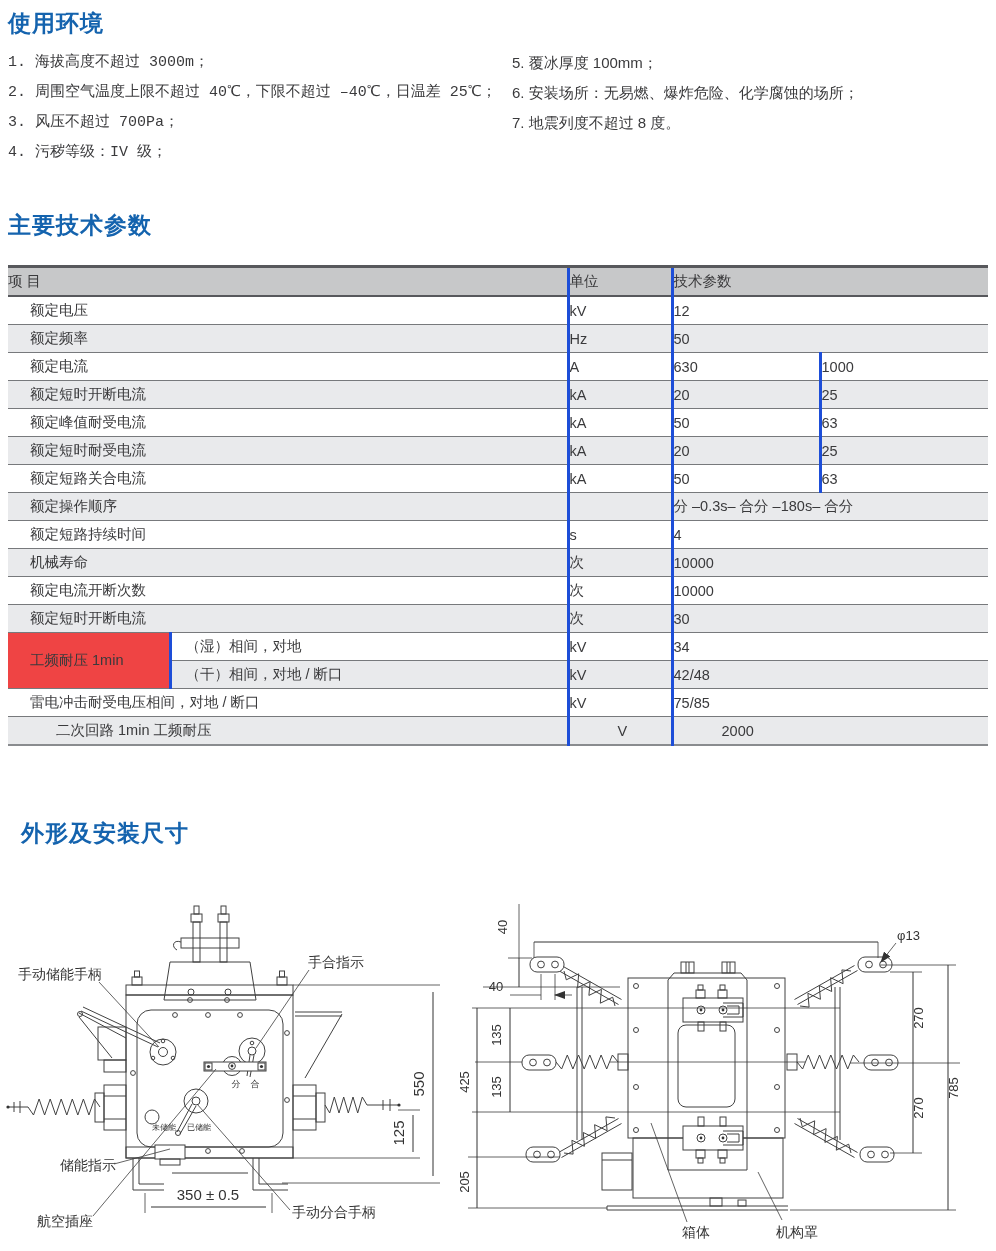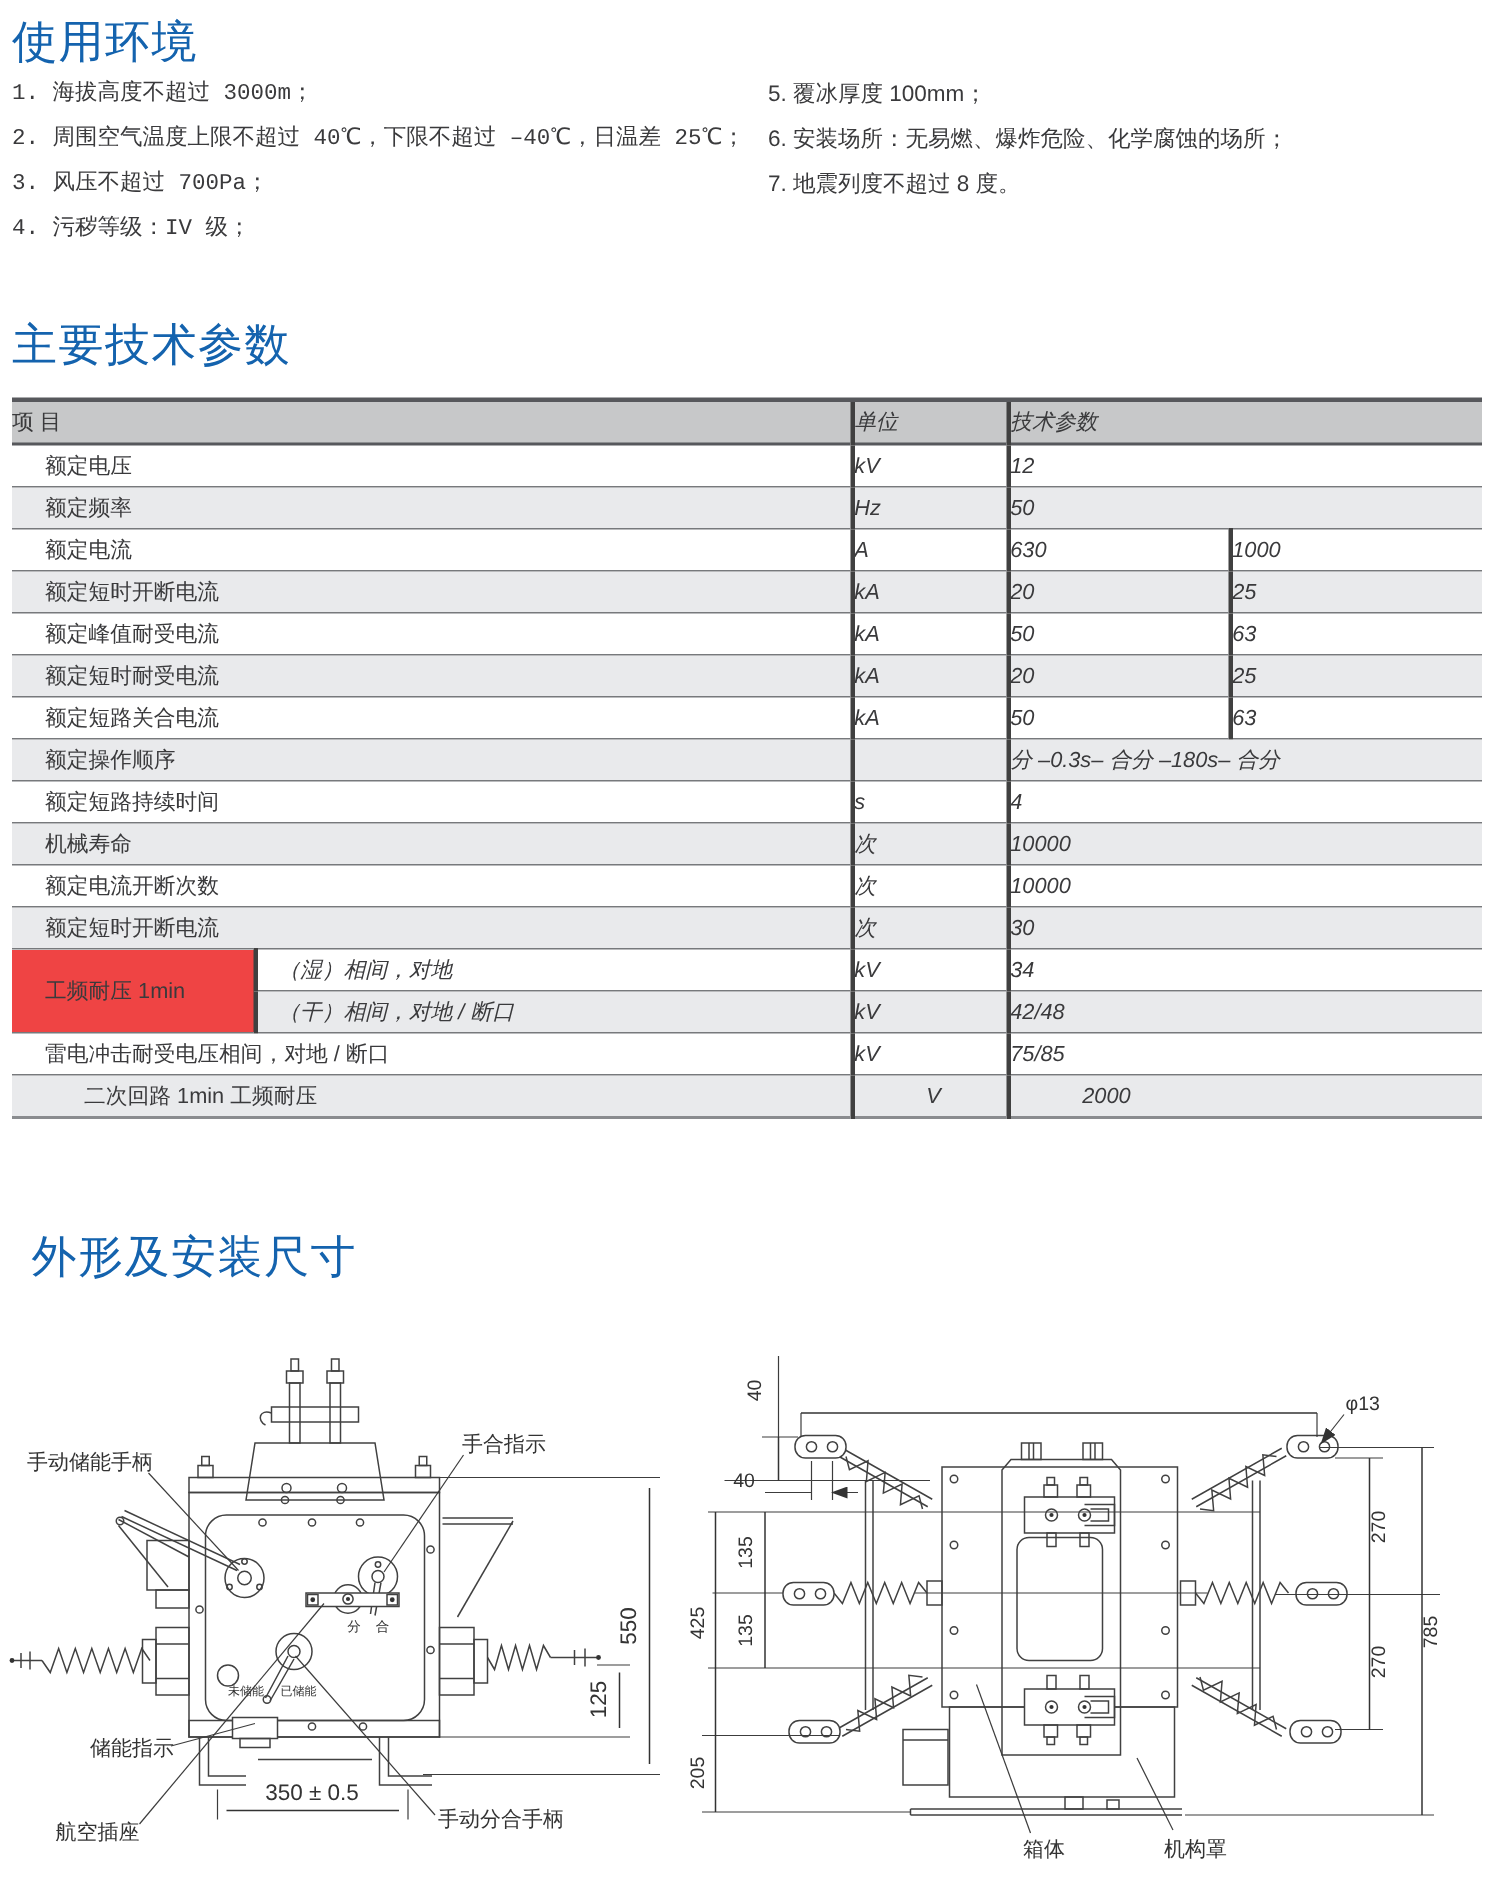--- a/index.html
+++ b/index.html
@@ -1,29 +1,29 @@
 <!DOCTYPE html>
 <html><head>
 <meta charset="utf-8">
 <style>
   html,body{margin:0;padding:0;}
   body{width:996px;height:1251px;background:#ffffff;position:relative;overflow:hidden;
        font-family:"Liberation Sans","DejaVu Sans",sans-serif;color:#3a3a3c;}
   .abs{position:absolute;}
-  .sec-title{font-size:30px;font-weight:400;color:#1463ae;letter-spacing:1px;}
+  .sec-title{font-size:23px;font-weight:700;color:#1463ae;letter-spacing:1px;}
   .env-col{font-size:15px;line-height:30px;white-space:nowrap;}
   
   table.params{border-collapse:collapse;table-layout:fixed;width:980px;font-size:14.5px;}
   table.params td,table.params th{height:27px;padding:0;border-bottom:1px solid #77797c;
       font-weight:normal;text-align:left;vertical-align:middle;overflow:hidden;white-space:nowrap;}
   table.params tr.hdr th{background:#c7c8c9;border-top:3px solid #57585c;border-bottom:2px solid #57585c;}
   table.params tr.shade{background:#e9eaec;}
   table.params td.c-item{text-align:left;padding-left:22px;}
   table.params td.c-sub{text-align:left;padding-left:14px;}
-  table.params .sep{border-left:3px solid #404040;font-style:italic;}
+  table.params .sep{border-left:3px solid #1d4ed8;}
   table.params td.group{background:#ef4444;}
   table.params tr:last-child td{border-bottom:2px solid #8a8c8f;padding-left:48px;}
   
   svg text{fill:#333;font-family:"Liberation Sans","DejaVu Sans",sans-serif;}
   .ln{stroke:#414141;fill:none;stroke-width:1;}
   .lnf{stroke:#414141;fill:#ffffff;stroke-width:1;}
   .zz{stroke:#414141;fill:none;stroke-width:1;}
   .thin{stroke:#3c3c3c;fill:none;stroke-width:0.8;}
   .dim{stroke:#333;fill:none;stroke-width:1;}
   .dot{fill:#333;stroke:none;}

